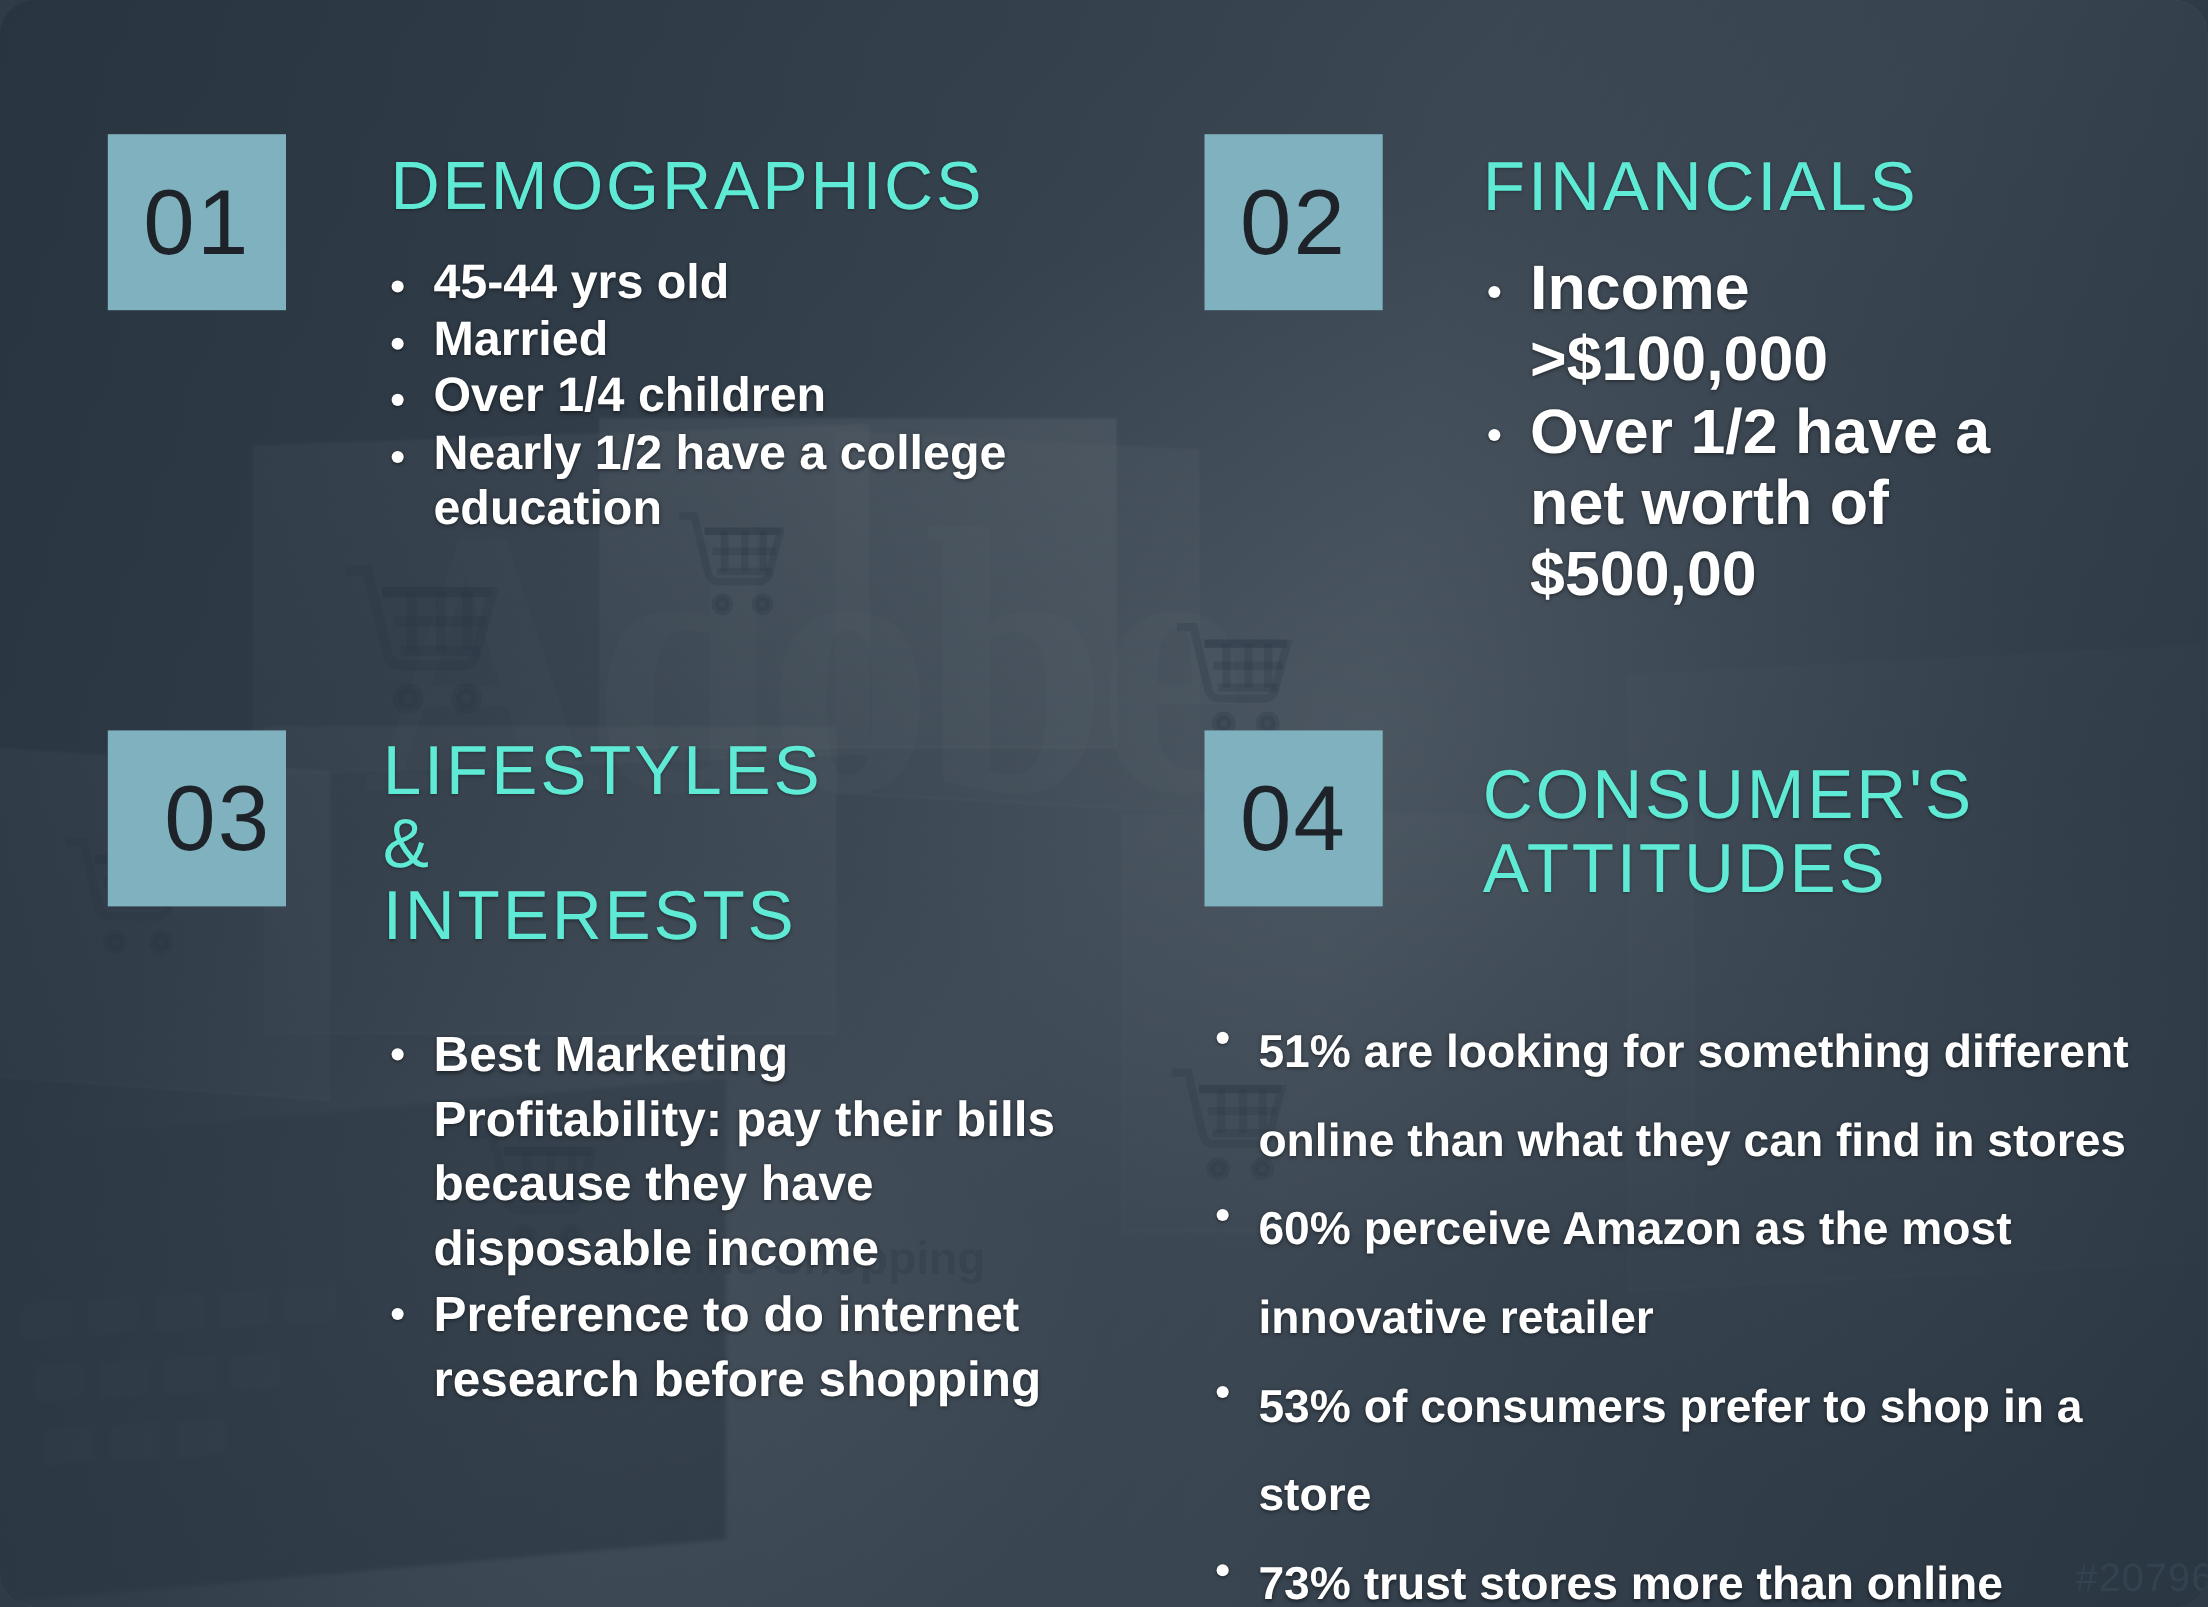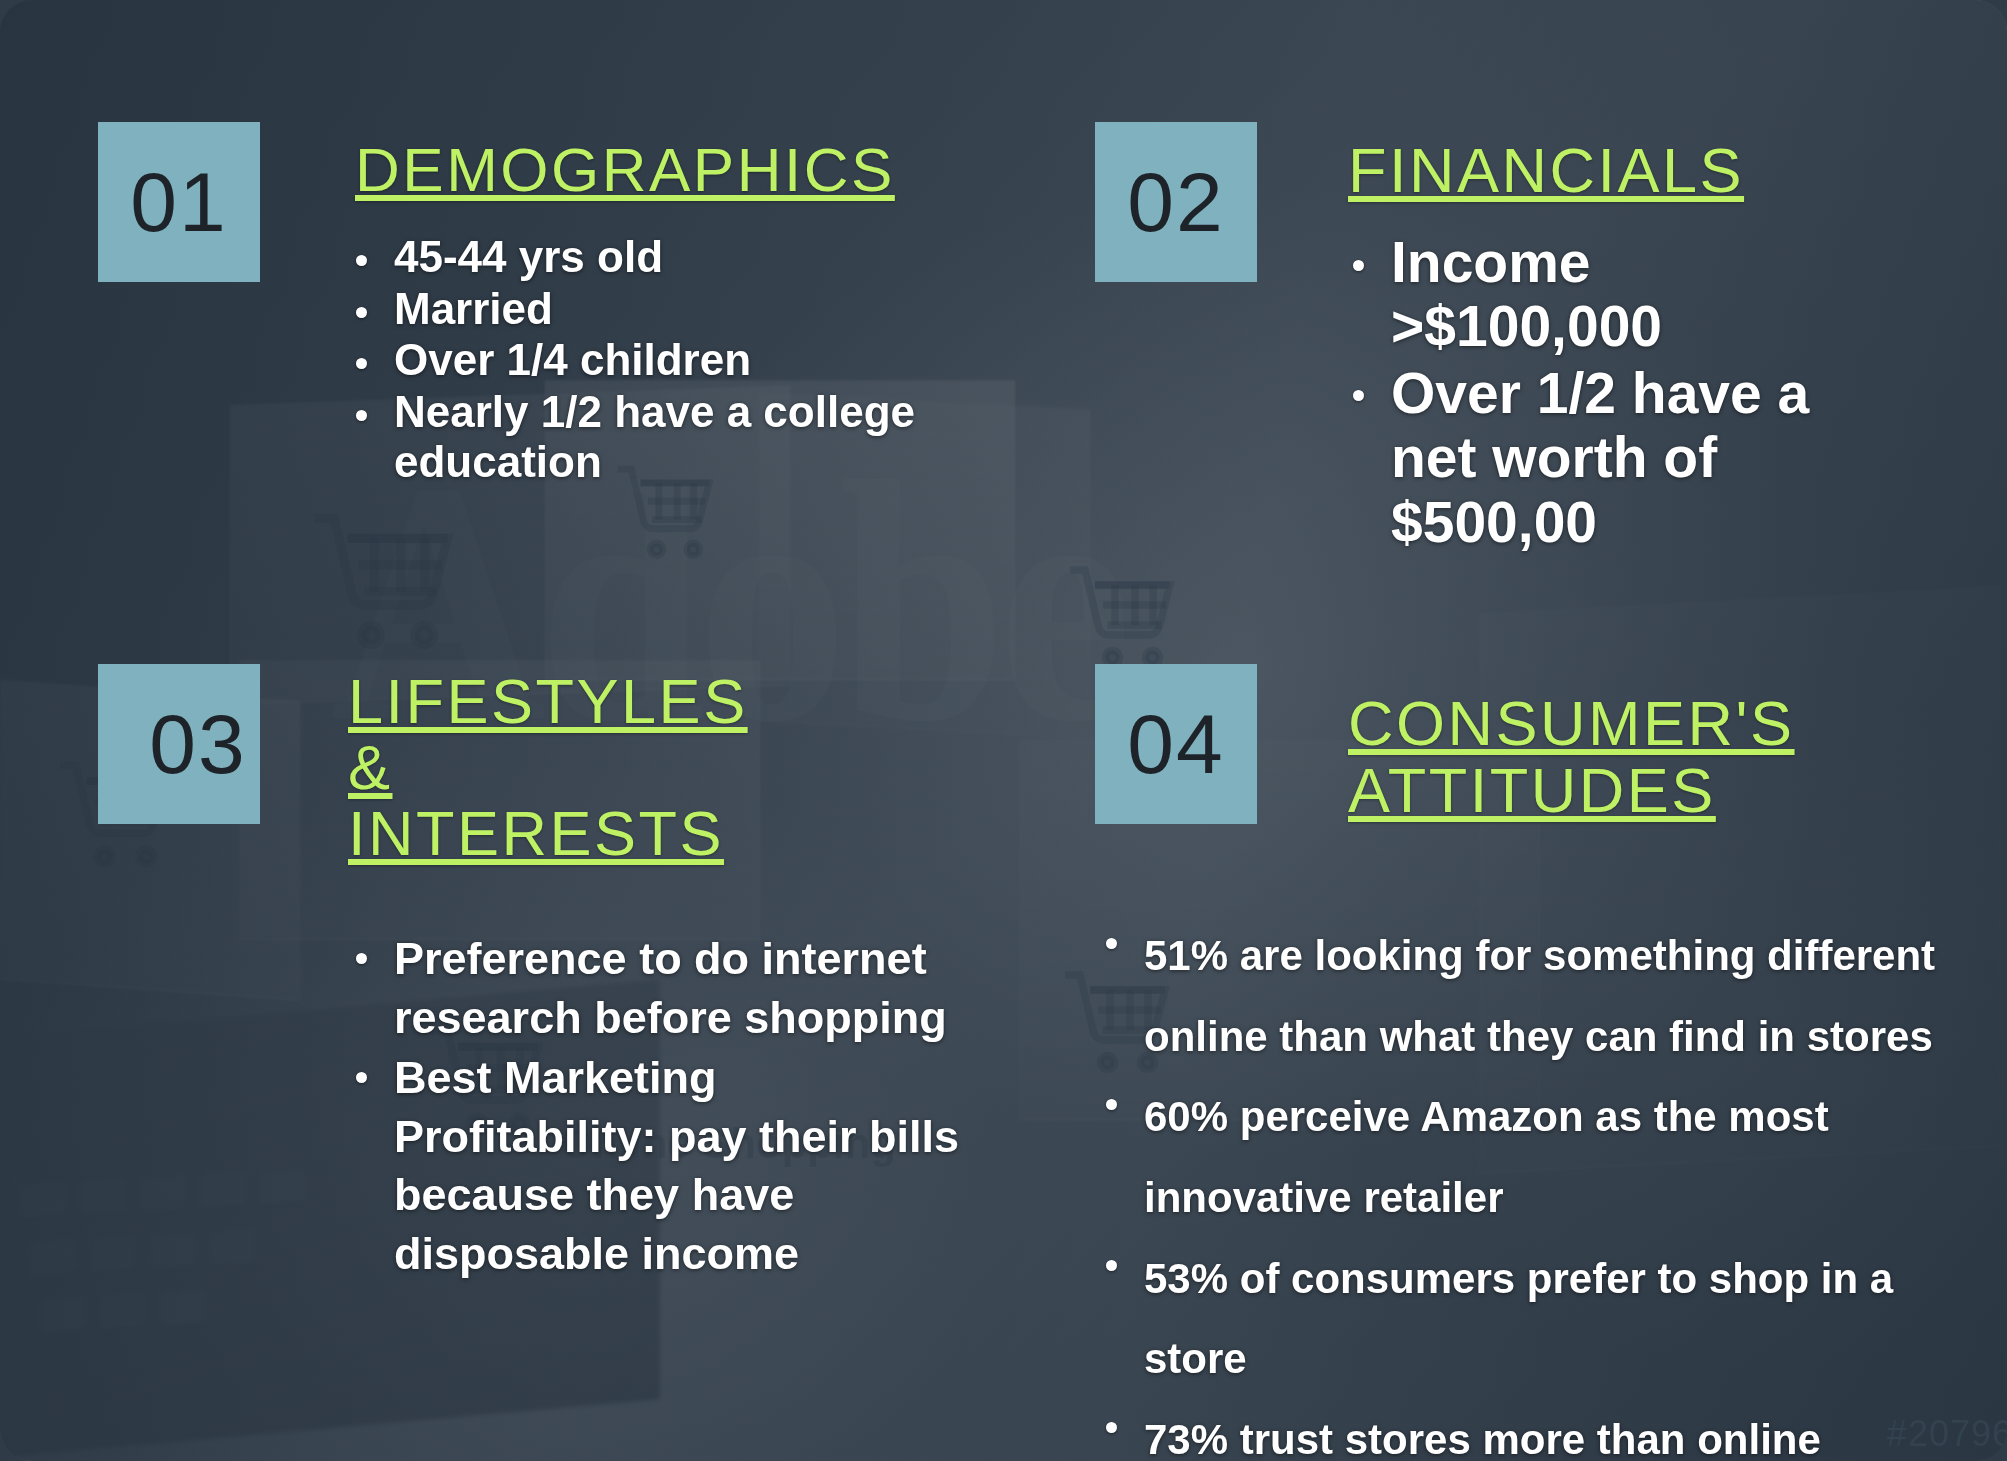--- a/index.html
+++ b/index.html
@@ -104,28 +104,27 @@
     color:#1e2329;
     font-size:84px;
     font-weight:400;
     letter-spacing:2px;
     font-family:"Liberation Sans", sans-serif;
     line-height:1;
   }
 
   .heading {
     position:absolute;
-    color:#bef264;
+    color:#5eead4;
     font-size:63px;
     font-weight:400;
     letter-spacing:2.5px;
     line-height:1.02;
     white-space:pre-line;
     text-shadow:0 1px 3px rgba(0,0,0,0.35);
-    text-decoration:underline;
   }
 
   ul.bullets {
     position:absolute;
     list-style:none;
     color:#ffffff;
     font-weight:700;
     text-shadow:0 1px 4px rgba(0,0,0,0.55);
   }
   ul.bullets li {
@@ -273,22 +272,22 @@
         <li>Over 1/2 have a net worth of $500,00</li>
       </ul>
     </div>
 
     <div class="card" id="sec3">
       <div class="numbox" style="left:98px; top:664px;padding-left:38px;">03</div>
       <div class="heading" style="left:348px; top:668px; line-height:1.05;">LIFESTYLES
 &amp;
 INTERESTS</div>
       <ul class="bullets" style="left:348px; top:930px; width:640px;">
+        <li>Best Marketing Profitability: pay their bills because they have disposable income</li>
         <li>Preference to do internet research before shopping</li>
-        <li>Best Marketing Profitability: pay their bills because they have disposable income</li>
       </ul>
     </div>
 
     <div class="card" id="sec4">
       <div class="numbox" style="left:1095px; top:664px;">04</div>
       <div class="heading" style="left:1348px; top:690px; line-height:1.06;">CONSUMER'S
 ATTITUDES</div>
       <ul class="bullets" style="left:1098px; top:916px; width:900px;">
         <li>51% are looking for something different online than what they can find in stores</li>
         <li>60% perceive Amazon as the most innovative retailer</li>

